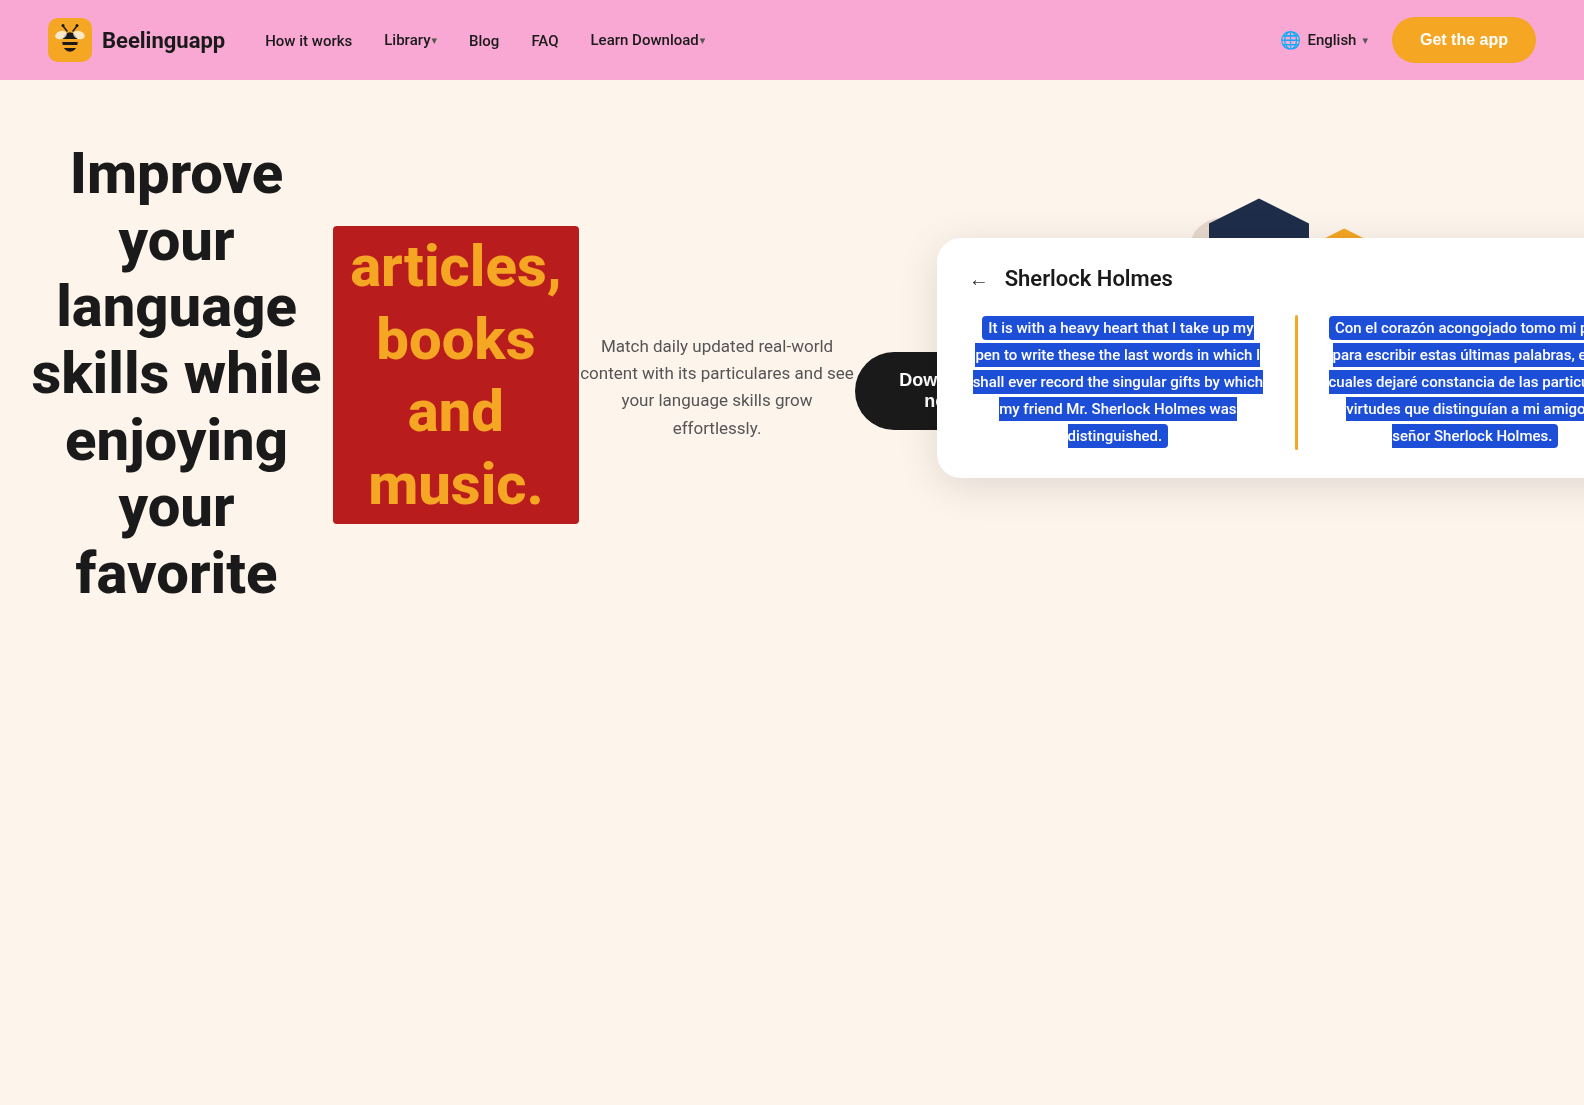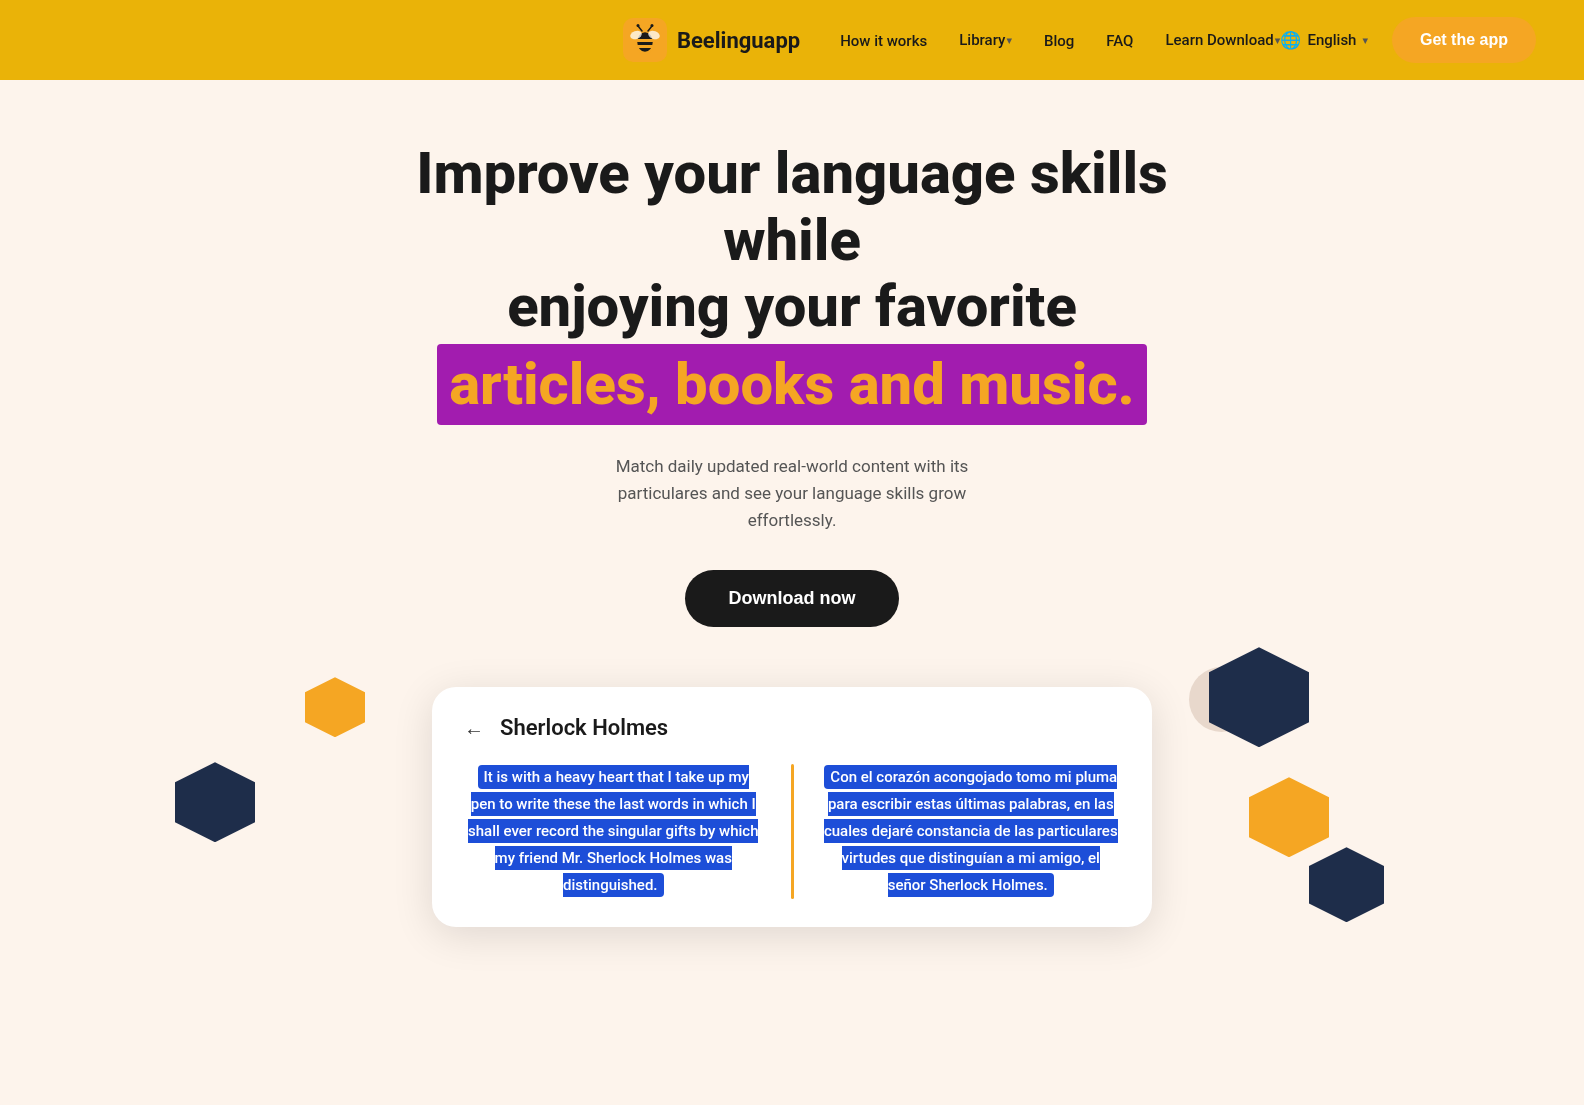--- a/index.html
+++ b/index.html
@@ -7,24 +7,24 @@
       font-family: -apple-system, BlinkMacSystemFont, 'Segoe UI', Roboto, Helvetica, Arial, sans-serif;
       background: #fdf4ec;
       min-height: 1105px;
       overflow-x: hidden;
     }
 
     
     nav {
       display: flex;
       align-items: center;
-      justify-content: flex-end;
+      justify-content: space-between;
       padding: 0 48px;
       height: 80px;
-      background: #eab308;
+      background: #f9a8d4;
       position: relative;
       z-index: 10;
     }
     .nav-left {
       display: flex;
       align-items: center;
       gap: 40px;
     }
     .logo-wrap {
       display: flex;
@@ -90,36 +90,36 @@
       padding: 14px 28px;
       font-size: 16px;
       font-weight: 700;
       cursor: pointer;
       white-space: nowrap;
     }
 
     
     .hero {
       display: flex;
-      flex-direction: column;
+      flex-direction: row;
       align-items: center;
       text-align: center;
       padding: 60px 20px 0;
       position: relative;
     }
     .hero-title {
       font-size: 58px;
       font-weight: 800;
       color: #1a1a1a;
       line-height: 1.15;
       max-width: 880px;
     }
     .hero-highlight {
       display: inline-block;
-      background: #a21caf;
+      background: #b91c1c;
       color: #f5a623;
       padding: 4px 12px;
       border-radius: 4px;
       font-size: 58px;
       font-weight: 800;
       line-height: 1.25;
       margin-top: 4px;
     }
     .hero-subtitle {
       margin-top: 28px;

